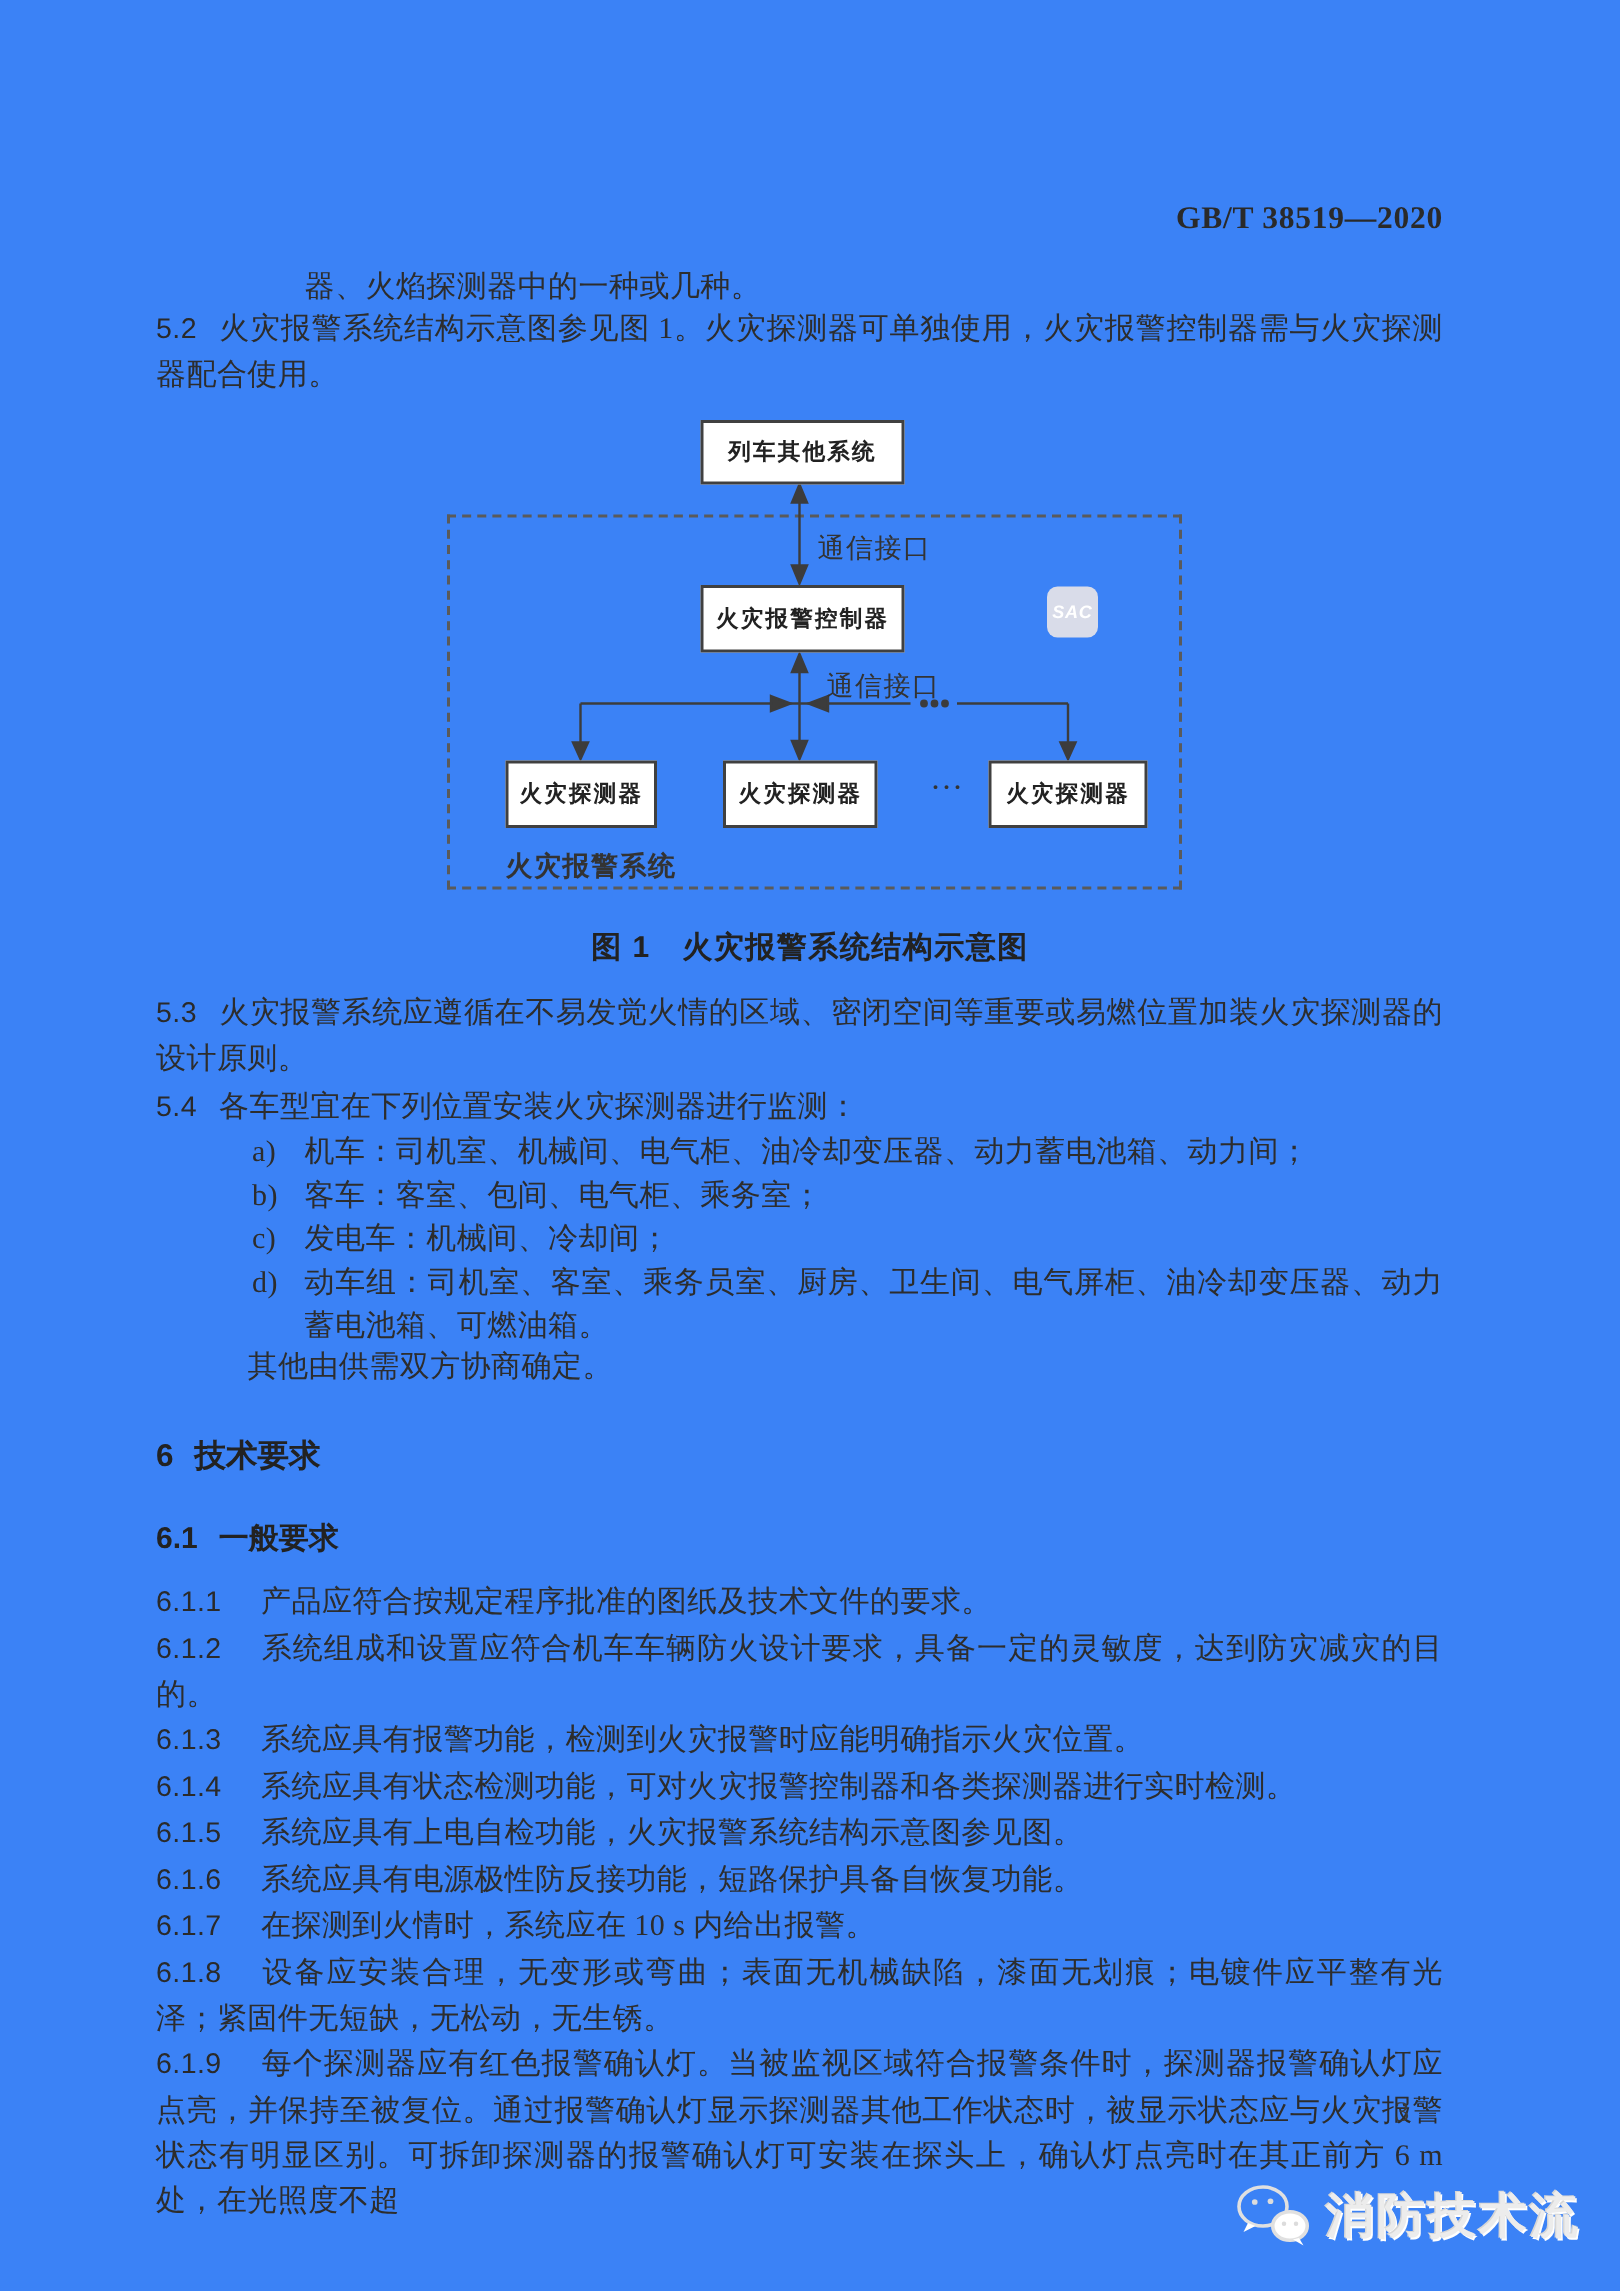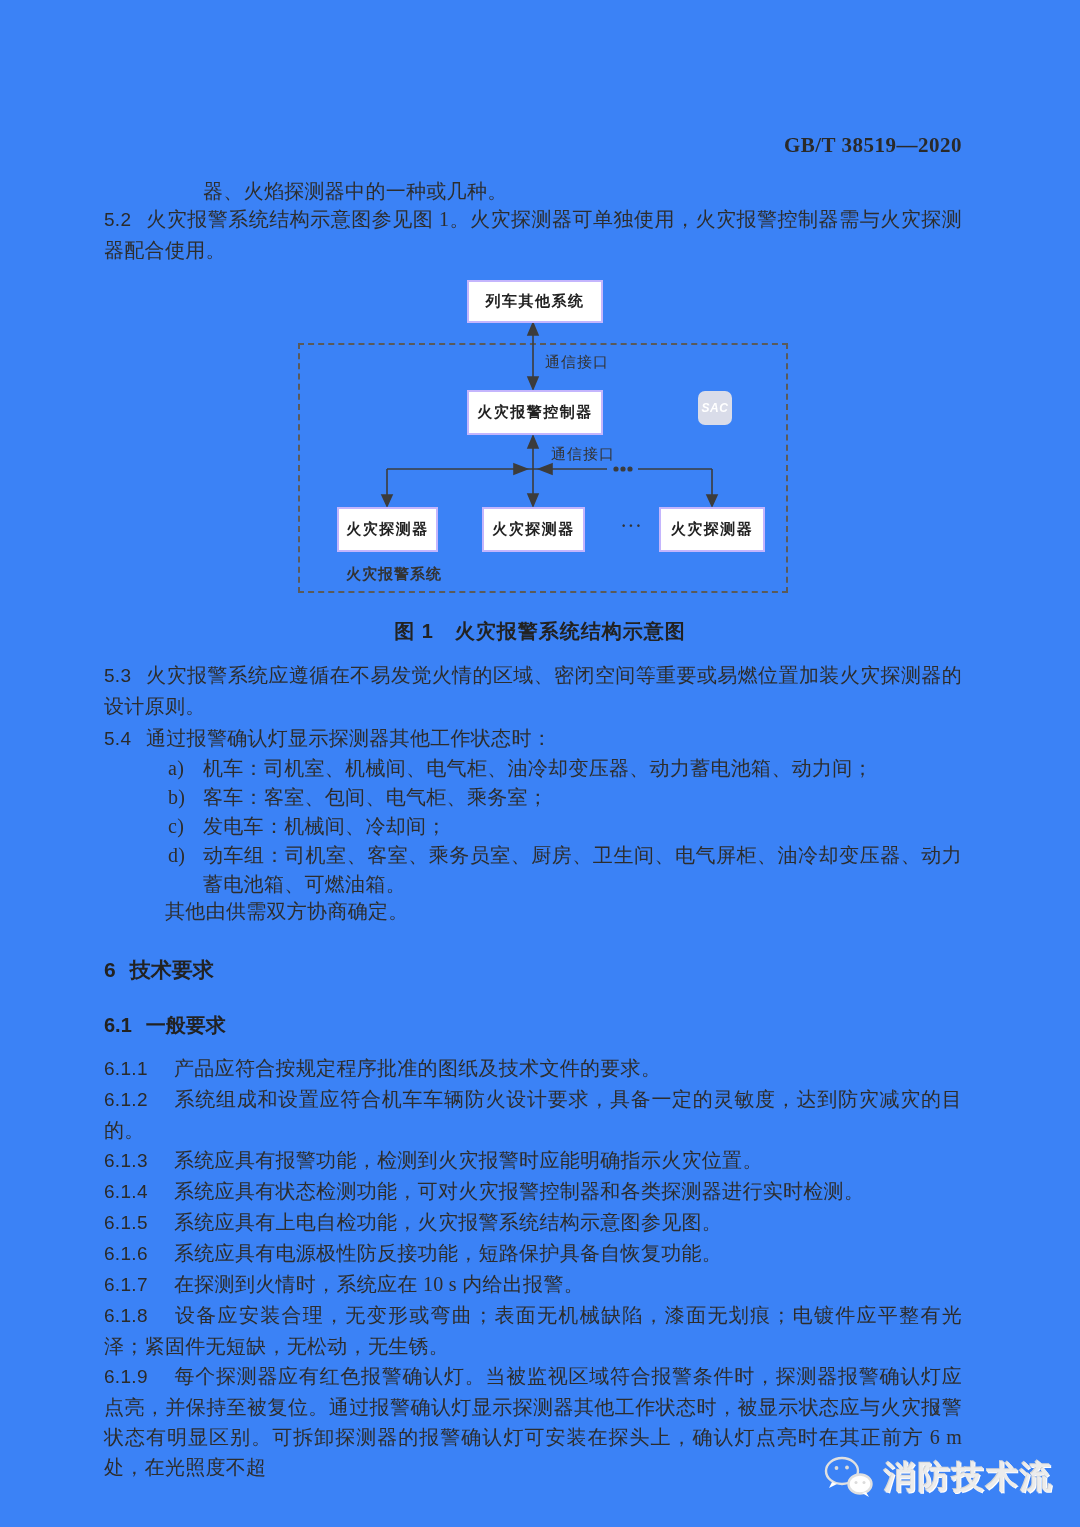--- a/index.html
+++ b/index.html
@@ -41,30 +41,30 @@
   .subclauses{position:absolute;left:104px;top:1053px;width:858px;}
   .subclause{line-height:30px;}
   
   .figure{position:absolute;left:0;top:270px;width:1080px;height:400px;}
   .fig-dashed{
     position:absolute;left:298px;top:73px;width:490px;height:250px;
     border:2px dashed #5a5a5a;box-sizing:border-box;
   }
   .fig-lines{position:absolute;left:0;top:0;width:1080px;height:400px;}
   .fig-box{
-    position:absolute;border:2px solid #c4b5fd;background:#fff;box-sizing:border-box;
+    position:absolute;border:2px solid #404040;background:#fff;box-sizing:border-box;
     display:flex;align-items:center;justify-content:center;
     font-size:15px;font-weight:600;letter-spacing:1.5px;color:#222;
   }
   .box-top{left:467px;top:10px;width:136px;height:43px;}
   .box-controller{left:467px;top:120px;width:136px;height:45px;}
   .box-det1{left:337px;top:237px;width:101px;height:45px;}
   .box-det2{left:482px;top:237px;width:103px;height:45px;}
   .box-det3{left:659px;top:237px;width:106px;height:45px;}
-  .fig-label{position:absolute;font-size:15px;letter-spacing:1px;color:#333;}
+  .fig-label{position:absolute;font-size:18px;letter-spacing:1px;color:#333;}
   .lbl-comm1{left:545px;top:83px;}
   .lbl-comm2{left:551px;top:175px;}
   .lbl-dots-boxes{left:612px;top:247px;width:40px;text-align:center;font-weight:bold;font-size:16px;letter-spacing:2px;}
   .lbl-system{left:0;right:292px;top:295px;text-align:center;font-weight:600;}
   .sac-badge{
     position:absolute;left:698px;top:121px;width:34px;height:34px;border-radius:7px;
     background:#d9dce9;display:flex;align-items:center;justify-content:center;
     font-family:"Liberation Sans","DejaVu Sans",sans-serif;
     font-style:italic;font-weight:bold;font-size:12px;color:#ffffff;letter-spacing:.5px;
   }
@@ -136,21 +136,21 @@
     <div class="fig-box box-det2">火灾探测器</div>
     <div class="fig-label lbl-dots-boxes">···</div>
     <div class="fig-box box-det3">火灾探测器</div>
     <div class="fig-label lbl-system">火灾报警系统</div>
     <div class="sac-badge">SAC</div>
     <div class="fig-caption">图 1　火灾报警系统结构示意图</div>
   </div>
 
   <p class="bodytext para just" style="top:660px;margin:0;line-height:31px;"><span class="num num-w42">5.3</span><span>火灾报警系统应遵循在不易发觉火情的区域、密闭空间等重要或易燃位置加装火灾探测器的设计原则。</span></p>
 
-  <p class="bodytext para" style="top:723px;margin:0;"><span class="num num-w42">5.4</span><span>通过报警确认灯显示探测器其他工作状态时：</span></p>
+  <p class="bodytext para" style="top:723px;margin:0;"><span class="num num-w42">5.4</span><span>各车型宜在下列位置安装火灾探测器进行监测：</span></p>
 
   <div class="list bodytext">
     <div class="list-item just"><span class="list-marker">a)</span><span>机车：司机室、机械间、电气柜、油冷却变压器、动力蓄电池箱、动力间；</span></div>
     <div class="list-item just"><span class="list-marker">b)</span><span>客车：客室、包间、电气柜、乘务室；</span></div>
     <div class="list-item just"><span class="list-marker">c)</span><span>发电车：机械间、冷却间；</span></div>
     <div class="list-item just"><span class="list-marker">d)</span><span>动车组：司机室、客室、乘务员室、厨房、卫生间、电气屏柜、油冷却变压器、动力蓄电池箱、可燃油箱。</span></div>
   </div>
 
   <div class="bodytext note-line">其他由供需双方协商确定。</div>
 

